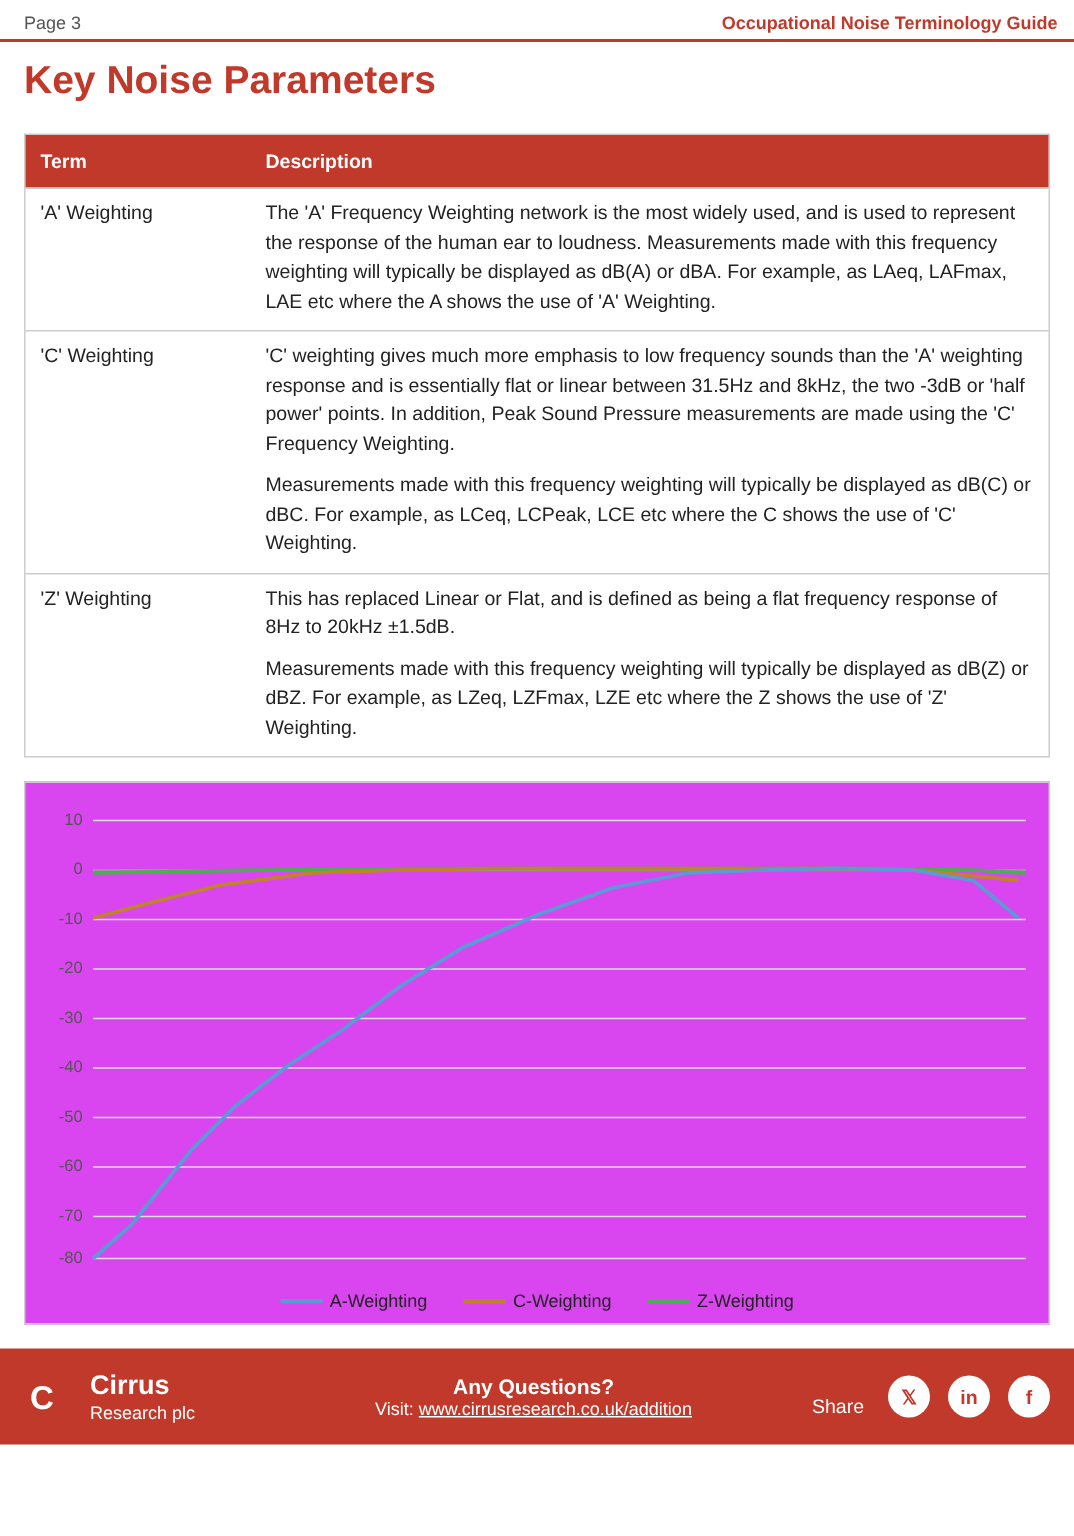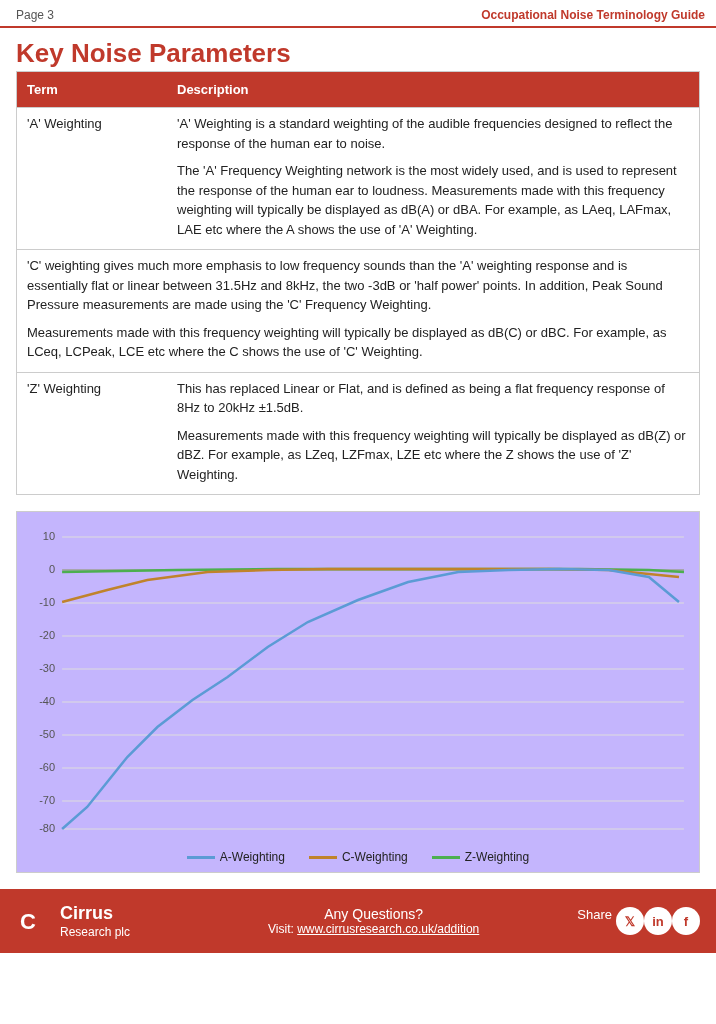--- a/index.html
+++ b/index.html
@@ -27,21 +27,21 @@
     }
 
     .guide-title {
       font-size: 12px;
       color: #c0392b;
       font-weight: bold;
       text-align: left;
     }
 
     .page-title {
-      padding: 10px 16px 2px 16px;
+      padding: 10px 16px 20px 16px;
       font-size: 26px;
       font-weight: bold;
       color: #c0392b;
     }
 
     .table-container {
       margin: 0 16px;
       border: 1px solid #ccc;
     }
 
@@ -92,21 +92,21 @@
     }
 
     .col-desc-inner p:last-child {
       margin-bottom: 4px;
     }
 
     .chart-container {
       margin: 16px 16px 0 16px;
       border: 1px solid #ccc;
       padding: 10px 10px 0 10px;
-      background: #c4b5fd;
+      background: #d946ef;
     }
 
     .chart-legend {
       display: flex;
       justify-content: center;
       gap: 24px;
       padding: 8px 0;
       font-size: 12px;
     }
 
@@ -155,37 +155,37 @@
       font-size: 12px;
     }
 
     .footer-center {
       flex: 1;
       text-align: center;
       color: #fff;
     }
 
     .footer-center .any-questions {
-      font-weight: normal;
+      font-weight: bold;
       font-size: 14px;
     }
 
     .footer-center .visit {
       font-size: 12px;
     }
 
     .footer-center a {
       color: #fff;
       text-decoration: underline;
     }
 
     .footer-right {
       display: flex;
-      align-items: flex-start;
-      gap: 0;
+      align-items: flex-end;
+      gap: 12px;
       color: #fff;
     }
 
     .footer-right .share-label {
       font-size: 13px;
       margin-right: 4px;
     }
 
     .social-icon {
       width: 28px;
@@ -219,26 +219,26 @@
 <div class="table-container">
 
   <div class="table-header">
     <div class="col-term">Term</div>
     <div class="col-desc">Description</div>
   </div>
 
   <div class="table-row">
     <div class="col-term">'A' Weighting</div>
     <div class="col-desc-inner">
-      <p>'A' Weighting is a standard weighting of the audible frequencies designed to reflect the response of the human ear to noise.</p>
       <p>The 'A' Frequency Weighting network is the most widely used, and is used to represent the response of the human ear to loudness. Measurements made with this frequency weighting will typically be displayed as dB(A) or dBA. For example, as LAeq, LAFmax, LAE etc where the A shows the use of 'A' Weighting.</p>
     </div>
   </div>
 
   <div class="table-row">
+    <div class="col-term">'C' Weighting</div>
     <div class="col-desc-inner">
       <p>'C' weighting gives much more emphasis to low frequency sounds than the 'A' weighting response and is essentially flat or linear between 31.5Hz and 8kHz, the two -3dB or 'half power' points. In addition, Peak Sound Pressure measurements are made using the 'C' Frequency Weighting.</p>
       <p>Measurements made with this frequency weighting will typically be displayed as dB(C) or dBC.  For example, as LCeq, LCPeak, LCE etc where the C shows the use of 'C' Weighting.</p>
     </div>
   </div>
 
   <div class="table-row">
     <div class="col-term">'Z' Weighting</div>
     <div class="col-desc-inner">
       <p>This has replaced Linear or Flat, and is defined as being a flat frequency response of 8Hz to 20kHz ±1.5dB.</p>

